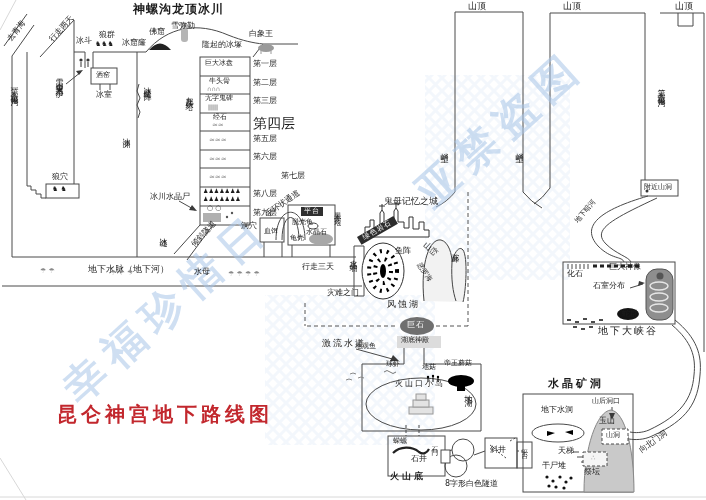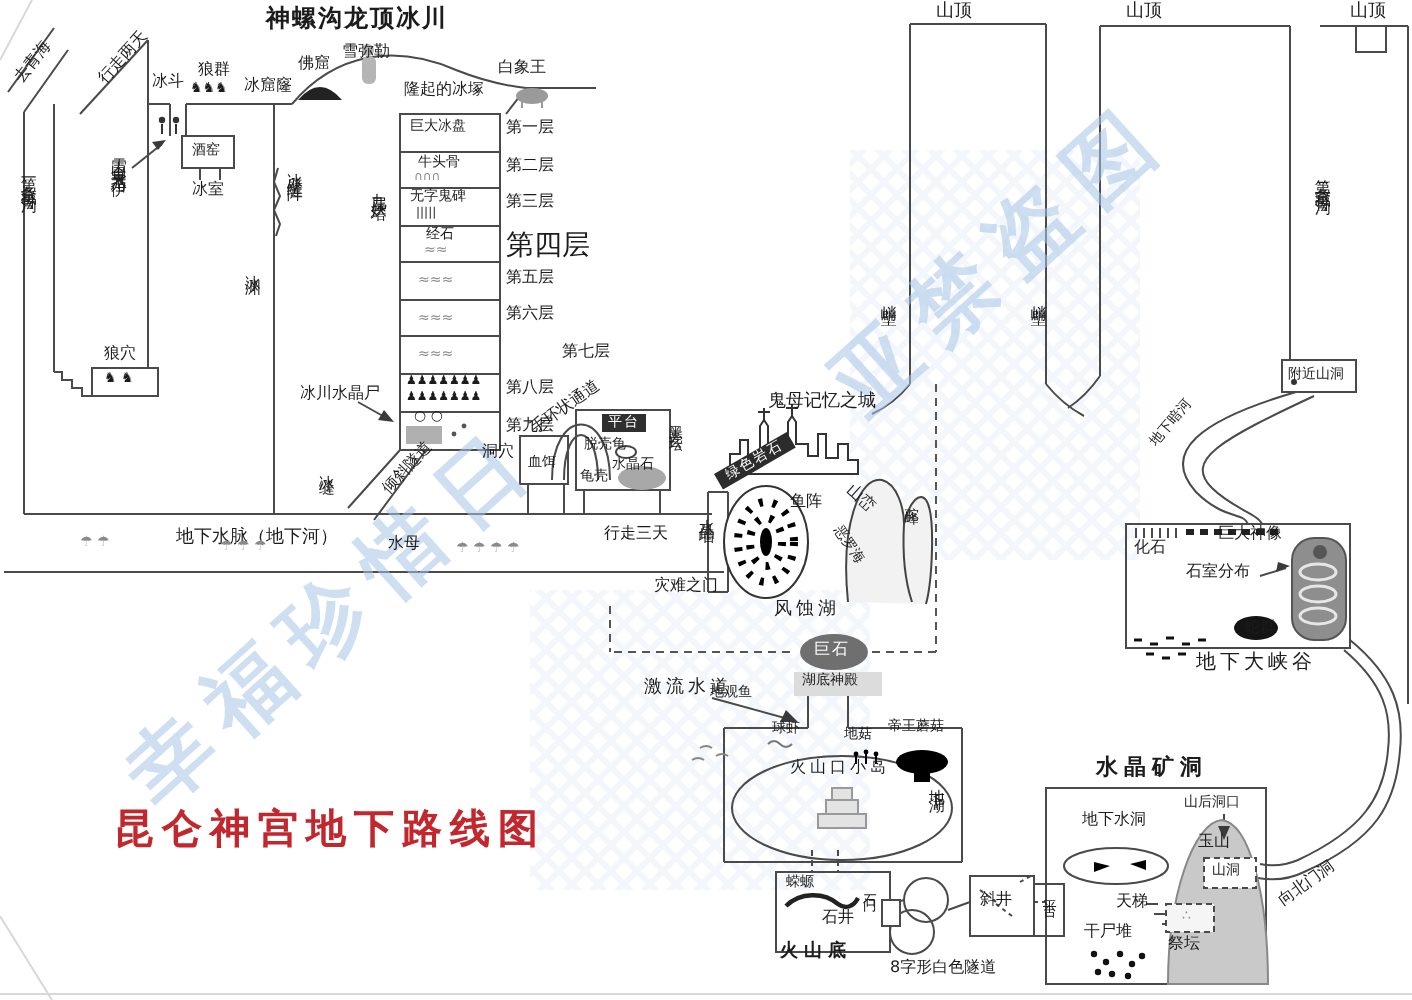--- a/index.html
+++ b/index.html
@@ -7,21 +7,21 @@
          font-family:"DejaVu Sans","Liberation Sans",sans-serif;}
   svg.lines{position:absolute;left:0;top:0;z-index:0;}
   .lbl{position:absolute;color:#1c1c1c;white-space:nowrap;line-height:1.05;z-index:2;
        transform-origin:left top;}
   .vert{writing-mode:vertical-rl;letter-spacing:2px;}
   .bold{font-weight:bold;letter-spacing:1px;}
   .gy{color:#8a8a8a;}
   .dark{background:#2f2f2f;color:#fff;padding:1px 3px;letter-spacing:1px;}
   .darkband{background:#2c2c2c;color:#fff;padding:1px 5px;letter-spacing:1px;}
   .ondark{color:#fff;letter-spacing:1px;}
-  .ls2{letter-spacing:2px;}
+  .ls2{letter-spacing:2px;font-family:Liberation Mono, monospace;}
   .ls3{letter-spacing:3px;font-weight:bold;}
   .red{color:#c2272d;font-weight:bold;letter-spacing:4px;}
   .wm{color:#a9c6e8;opacity:.55;font-weight:bold;letter-spacing:10px;z-index:1;}
 </style>
 </head>
 <body>
 
 <div class="stage">
 
 <svg class="lines" width="706" height="500" viewBox="0 0 706 500" aria-hidden="true">

